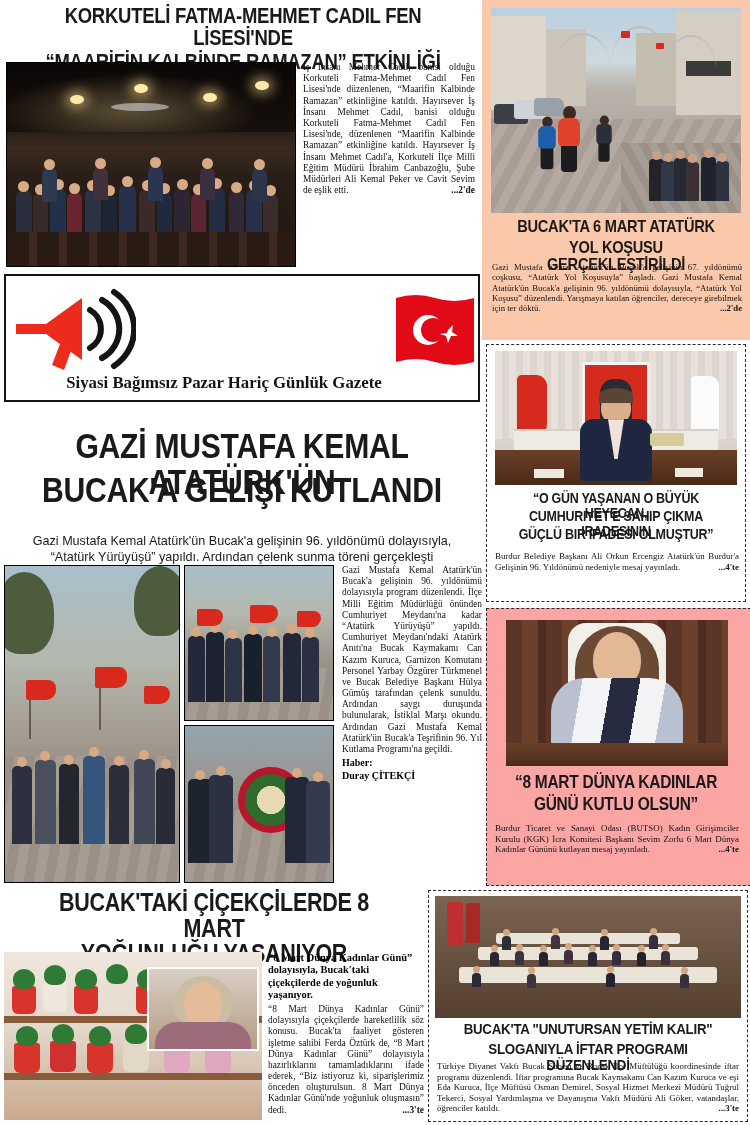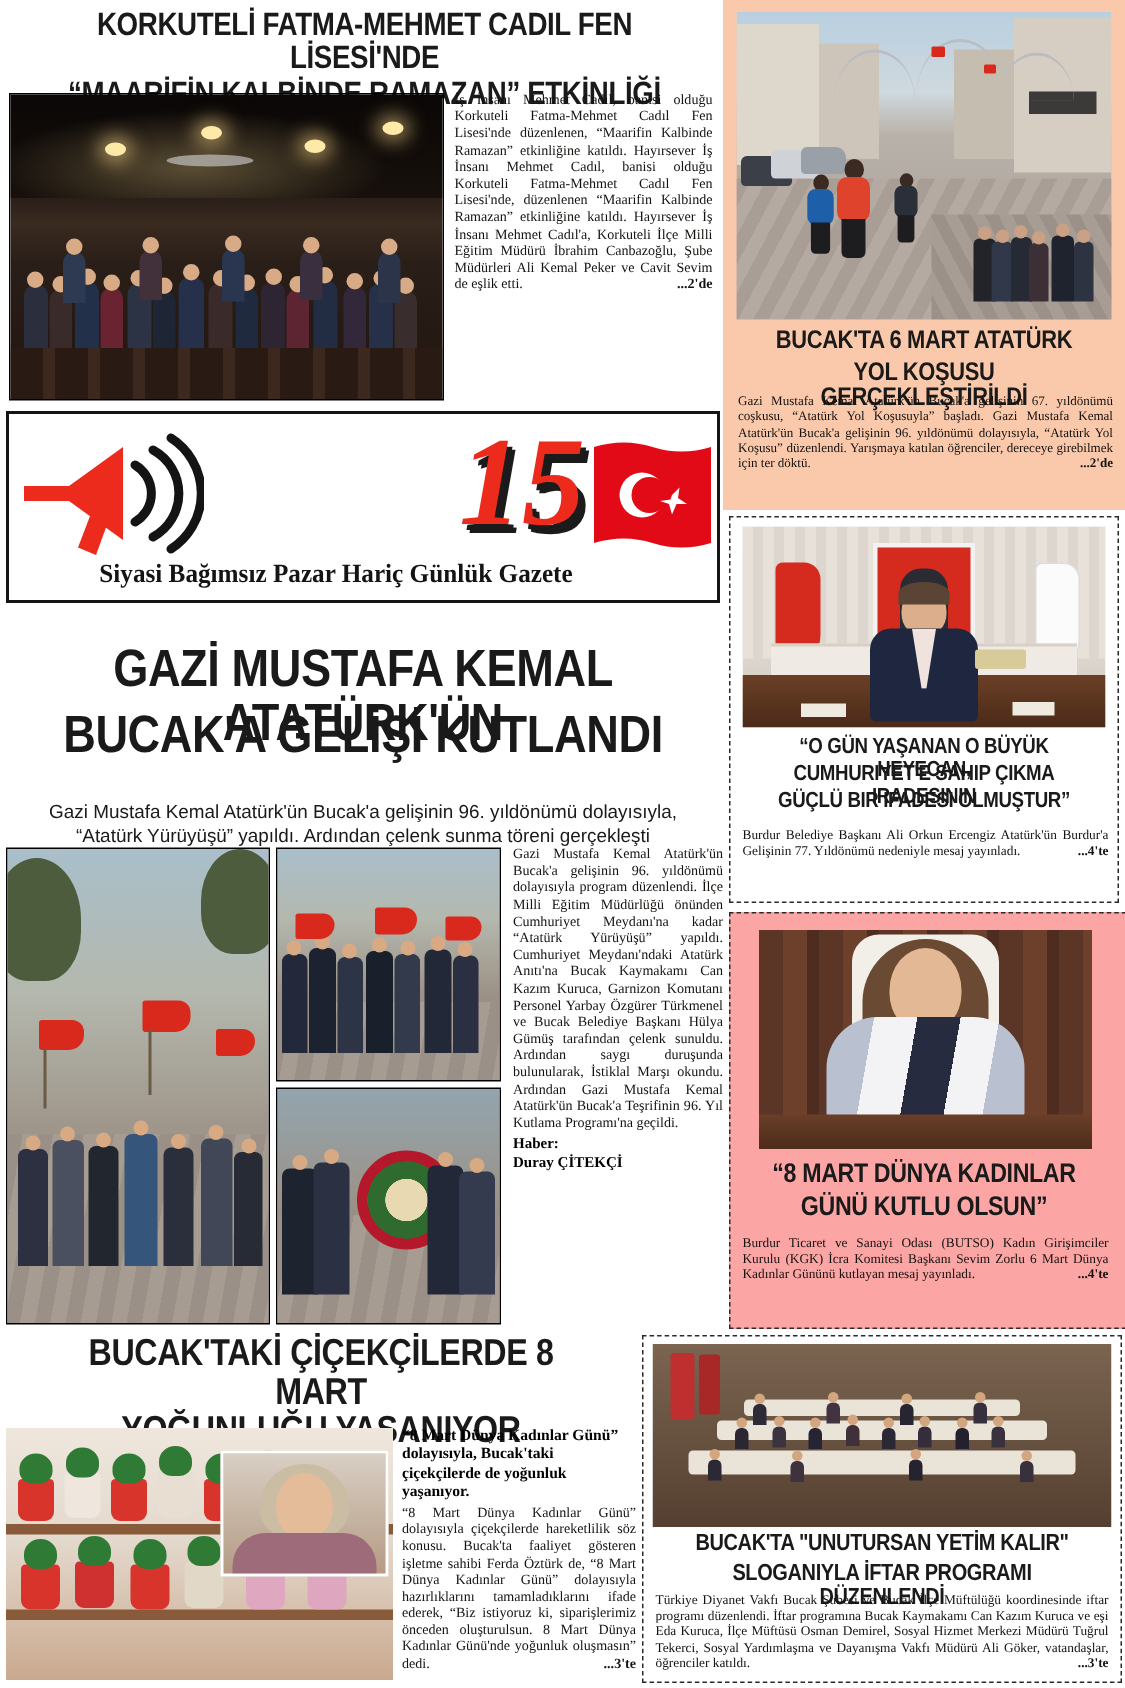--- a/index.html
+++ b/index.html
@@ -323,21 +323,20 @@
   <div class="mast">
     <div class="mast-inner">
       <svg class="megaphone" viewBox="0 0 120 85">
         <path d="M4 38 L30 38 L66 12 L66 74 L30 48 L4 48 Z" fill="#ed2b1c"></path>
         <rect x="0" y="38" width="10" height="10" fill="#ed2b1c"></rect>
         <path d="M44 58 L56 62 L48 84 L36 79 Z" fill="#ed2b1c"></path>
         <path d="M74 24 A22 22 0 0 1 74 62" stroke="#141414" stroke-width="6" fill="none" stroke-linecap="round"></path>
         <path d="M86 14 A33 33 0 0 1 86 72" stroke="#141414" stroke-width="6" fill="none" stroke-linecap="round"></path>
         <path d="M98 6 A44 44 0 0 1 98 80" stroke="#141414" stroke-width="6" fill="none" stroke-linecap="round"></path>
       </svg>
-      <div class="ses-num">15</div>
       <svg class="tflag" viewBox="0 0 82 78">
         <path d="M2 6 Q22 0 41 6 Q60 12 80 6 L80 70 Q60 76 41 70 Q22 64 2 70 Z" fill="#e30a17"></path>
         <circle cx="34" cy="38" r="15" fill="#fff"></circle>
         <circle cx="39" cy="38" r="12" fill="#e30a17"></circle>
         <polygon fill="#fff" points="54,38 59,33 58,40 64,44 57,44 54,51 52,44 46,42 53,41"></polygon>
       </svg>
       <div class="mast-tag">Siyasi Bağımsız Pazar Hariç Günlük Gazete</div>
     </div>
   </div>
 
@@ -429,21 +428,21 @@
         <div style="position:absolute;left:16%;bottom:5%;width:30px;height:9px;background:#efeae0"></div>
         <div style="position:absolute;right:14%;bottom:6%;width:28px;height:9px;background:#efeae0"></div>
       </div>
     </div>
     <div>
       <div class="hl rbox-head" style="left:6px;top:146px;width:246px">“O gün yaşanan o büyük heyecan,</div>
       <div class="hl rbox-head" style="left:6px;top:164px;width:246px">Cumhuriyet'e sahip çıkma iradesinin</div>
       <div class="hl rbox-head" style="left:6px;top:182px;width:246px">güçlü bir ifadesi olmuştur”</div>
     </div>
     <div class="body-serif rbox-body" style="left:8px;top:206px;width:244px">
-      <span>Burdur Belediye Başkanı Ali Orkun Ercengiz Atatürk'ün Burdur'a Gelişinin 77. Yıldönümü nedeniyle mesaj yayınladı.</span>
+      <span>Burdur Belediye Başkanı Ali Orkun Ercengiz Atatürk'ün Burdur'a Gelişinin 96. Yıldönümü nedeniyle mesaj yayınladı.</span>
       <span class="more">...4'te</span>
     </div>
   </div>
 
   <div class="rbox rbox-2">
     <div class="rbox-photo" style="left:19px;top:11px;width:222px;height:146px">
       <div class="ph">
         <div class="wp-bg"></div>
         <div class="wp-chair"></div>
         <div class="wp-hair"></div>

